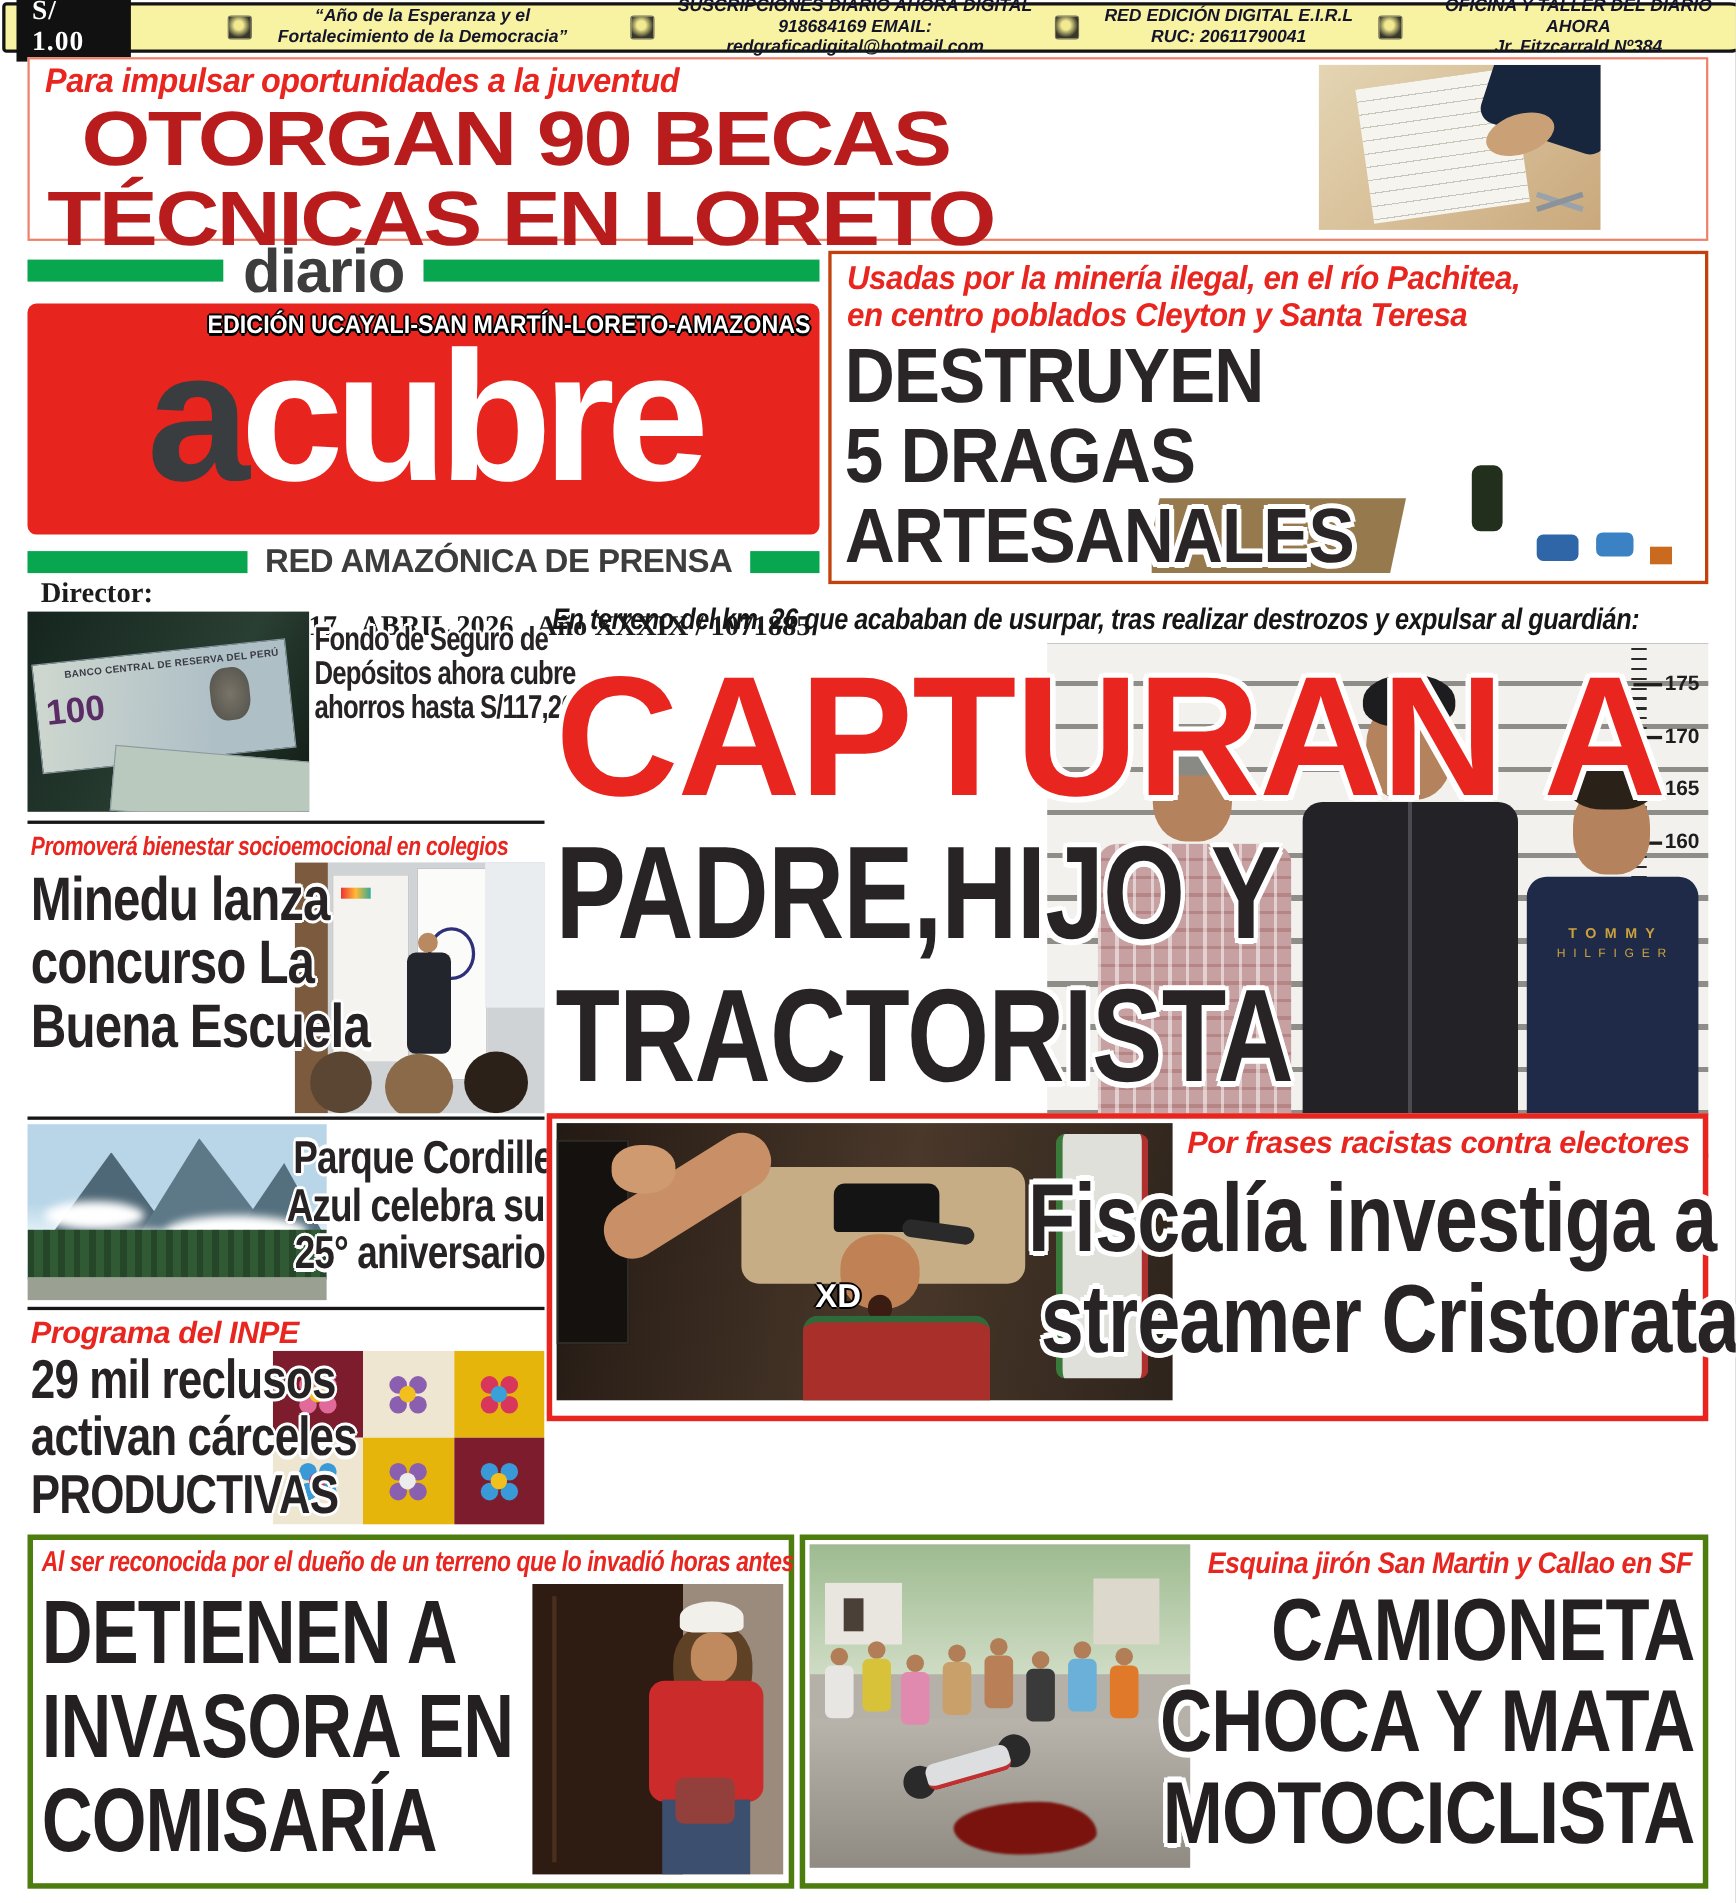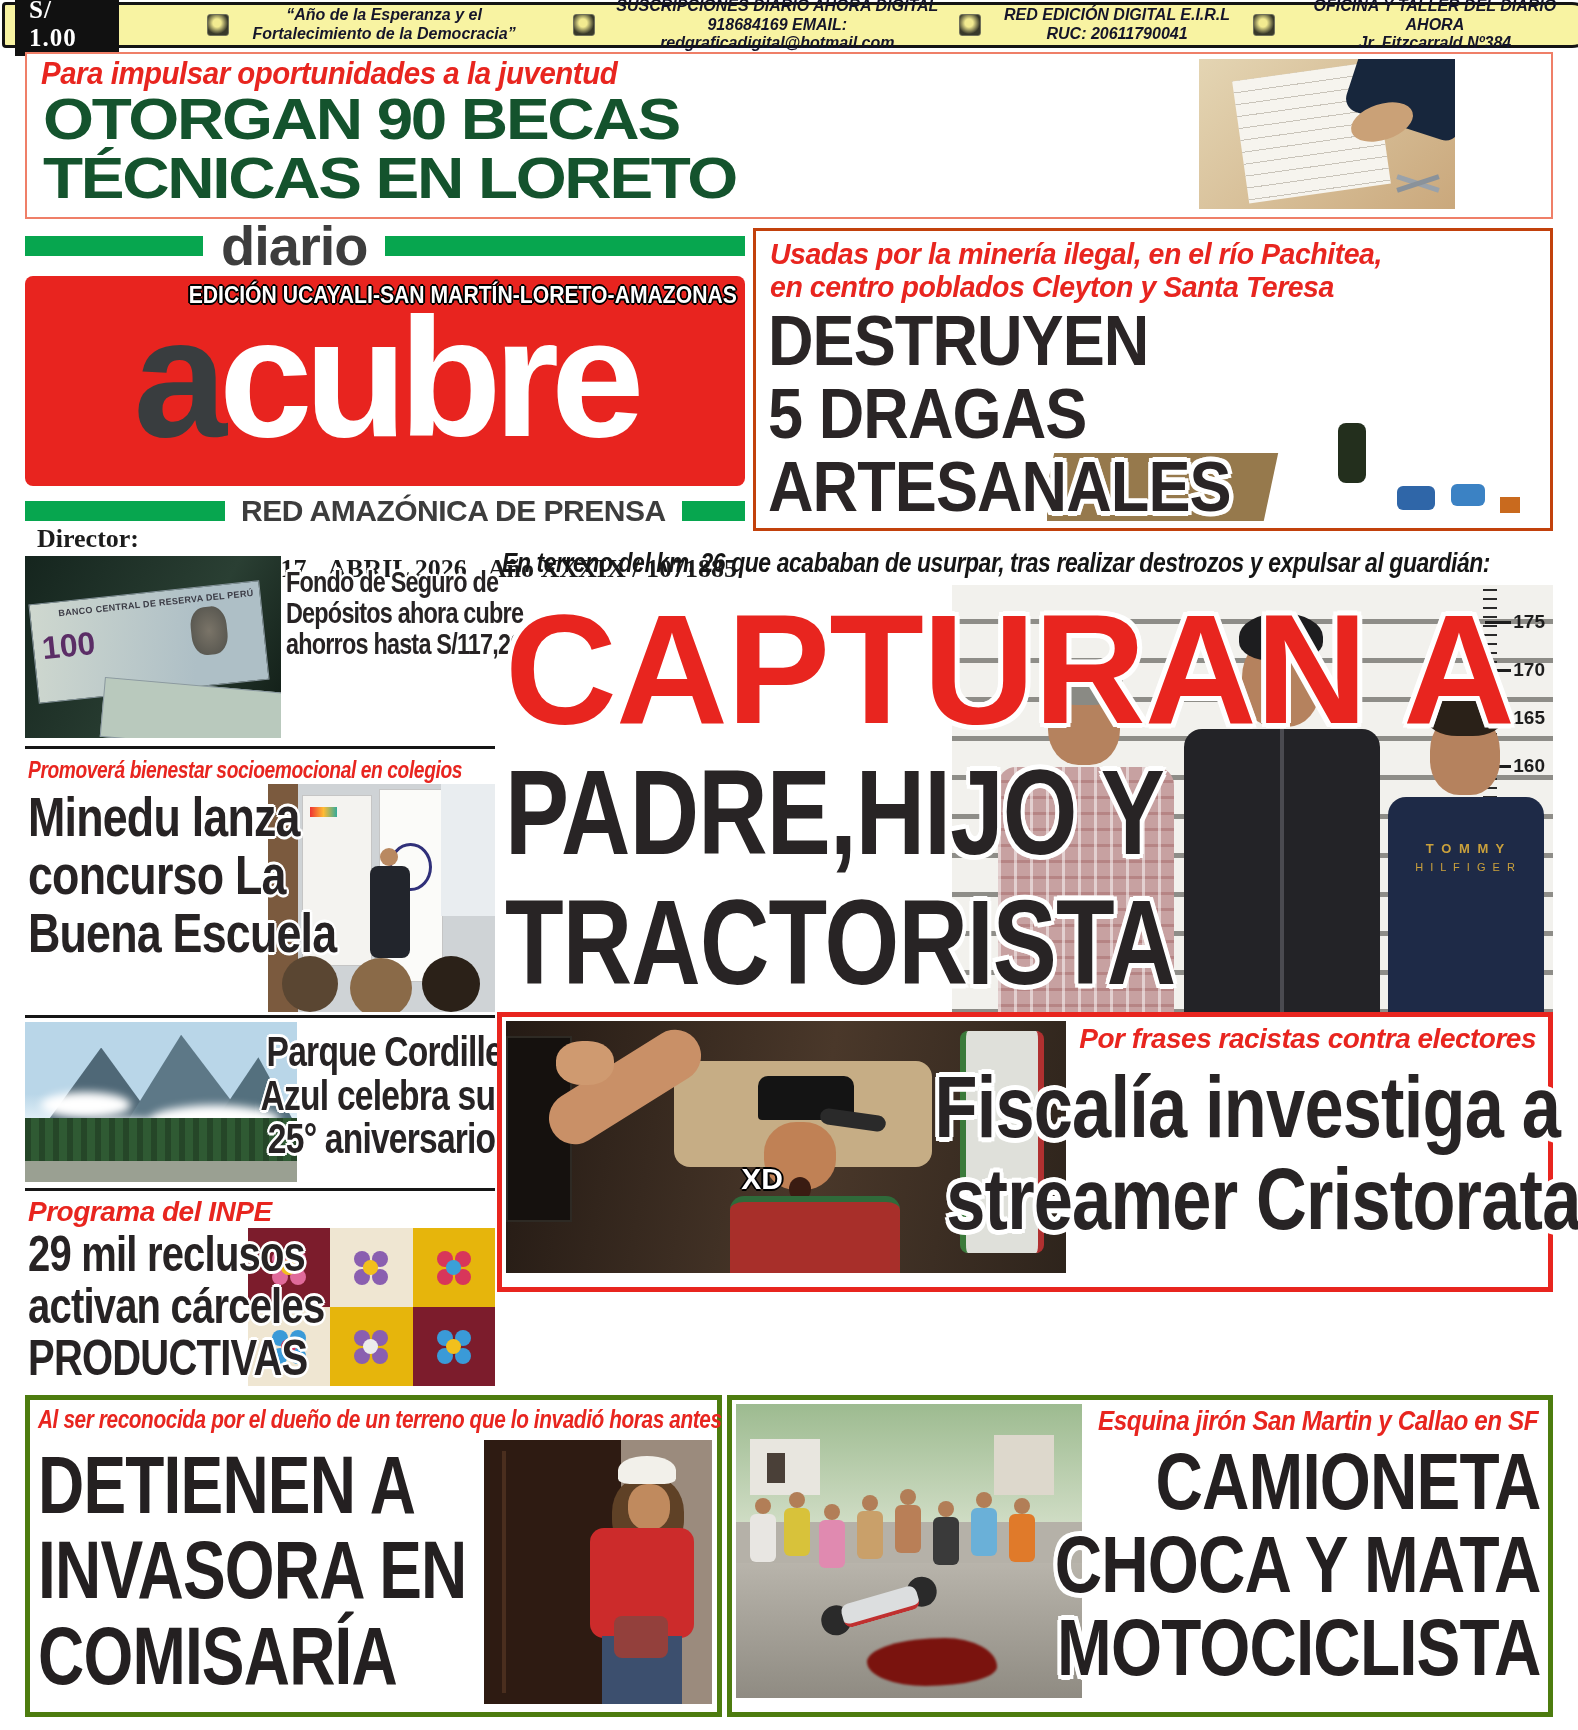--- a/index.html
+++ b/index.html
@@ -89,21 +89,21 @@
     <div class="tb" style="width:300px;">
       <div>OFICINA Y TALLER DEL DIARIO AHORA</div>
       <div>Jr. Fitzcarrald Nº384</div>
     </div>
   </div>
 
   <div class="abs boxthin" style="left:25px;top:52px;width:1524px;height:163px;">
     <div class="abs kick" style="left:14px;top:2px;font-size:31px;">
       <span class="line sx95">Para impulsar oportunidades a la juventud</span>
     </div>
-    <div class="abs hl" style="left:16px;top:36px;font-size:57px;line-height:.94;letter-spacing:-2px;color:#14532d;">
+    <div class="abs hl" style="left:16px;top:36px;font-size:70px;line-height:.94;letter-spacing:-2px;color:#b91c1c;text-align:center;">
       <div class="hlrow"><span class="line sx115">OTORGAN 90 BECAS</span></div>
       <div class="hlrow"><span class="line sx115">TÉCNICAS EN LORETO</span></div>
     </div>
 
     <div class="photo" style="right:96px;top:5px;width:256px;height:150px;background:linear-gradient(135deg,#e4d5b3,#caa87c);">
       <div class="pa" style="left:16%;top:8%;width:56%;height:82%;background:#f6f4ee repeating-linear-gradient(180deg,transparent 0 11px,#c9c4ba 11px 12px);transform:rotate(-8deg);"></div>
       <div class="pa" style="right:-6%;top:-12%;width:46%;height:58%;background:#17263c;border-radius:14px;transform:rotate(18deg);"></div>
       <div class="pa" style="right:16%;top:30%;width:64px;height:36px;background:#caa177;border-radius:50%;transform:rotate(-18deg);"></div>
       <div class="pa" style="right:5%;bottom:8%;width:46px;height:26px;">
         <div class="pa" style="left:0;top:10px;width:44px;height:5px;background:#9aa2aa;transform:rotate(18deg);"></div>

